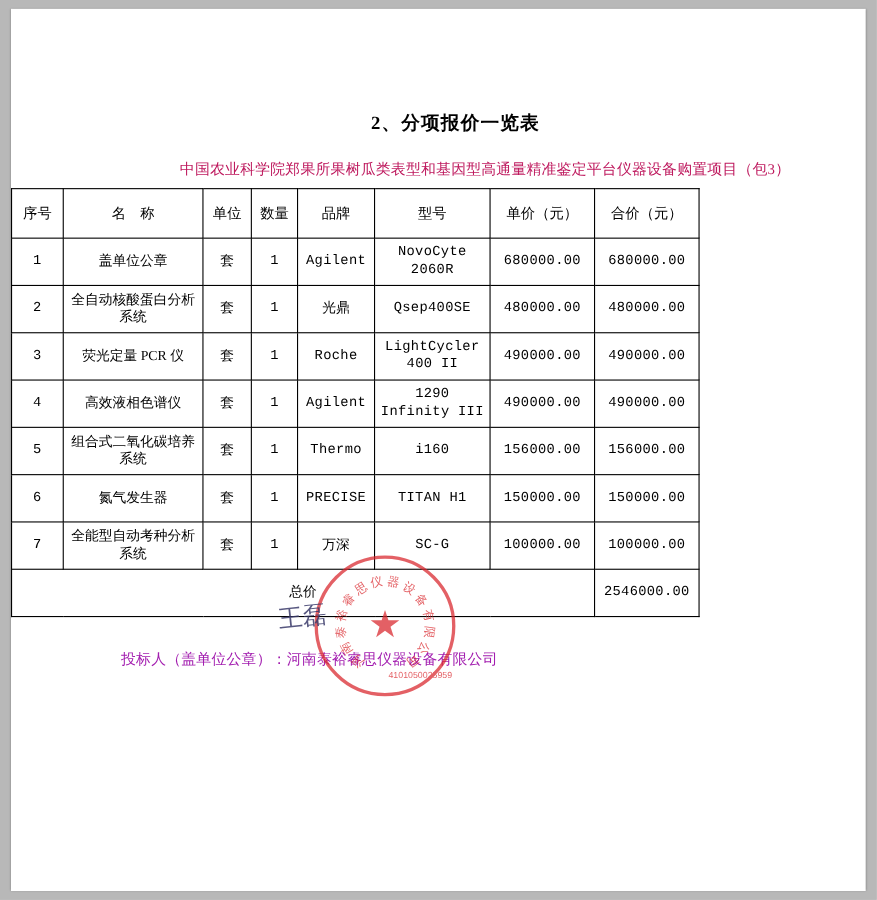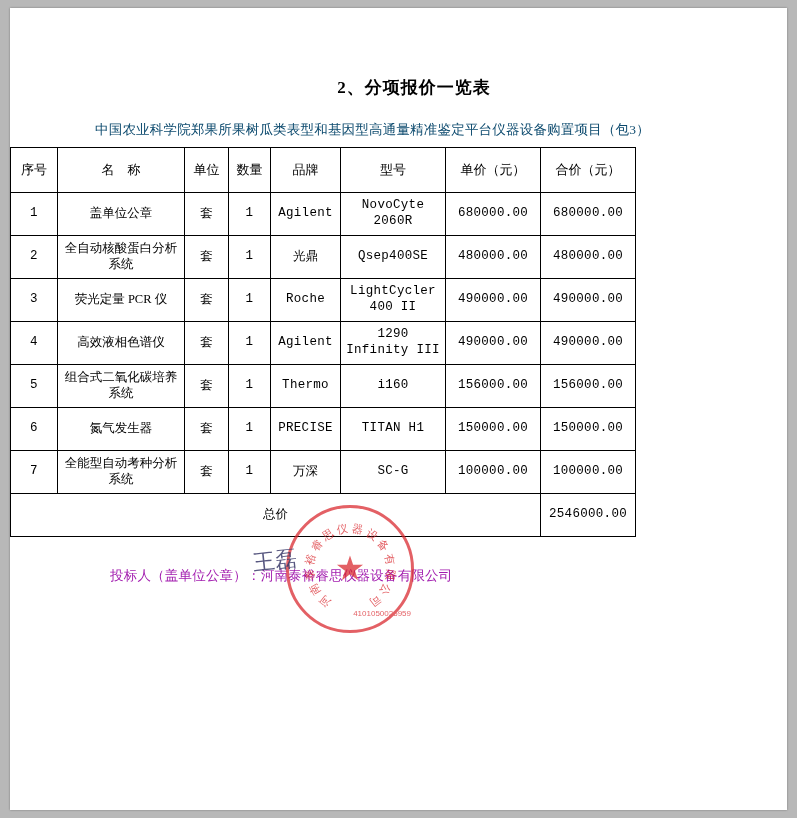--- a/index.html
+++ b/index.html
@@ -20,30 +20,31 @@
     width: 777px;
     height: 802px;
     background: #ffffff;
     box-shadow: 0 0 2px rgba(0,0,0,0.35);
     overflow: hidden;
   }
   .doc-title {
     text-align: center;
     font-size: 17px;
     font-weight: bold;
-    margin-top: 68px;
+    margin-top: 92px;
     letter-spacing: 1px;
     color: #000;
     padding-left: 31px;
   }
   .project-line {
     font-size: 13.5px;
     margin: 22px 0 8px 85px;
-    color: #0c4a6e;
+    color: #be185d;
     letter-spacing: 0.2px;
+    text-align: center;
   }
   table.price {
     border-collapse: collapse;
     width: 625px;
     table-layout: fixed;
   }
   table.price td, table.price th {
     border: 1px solid #000;
     text-align: center;
     vertical-align: middle;

